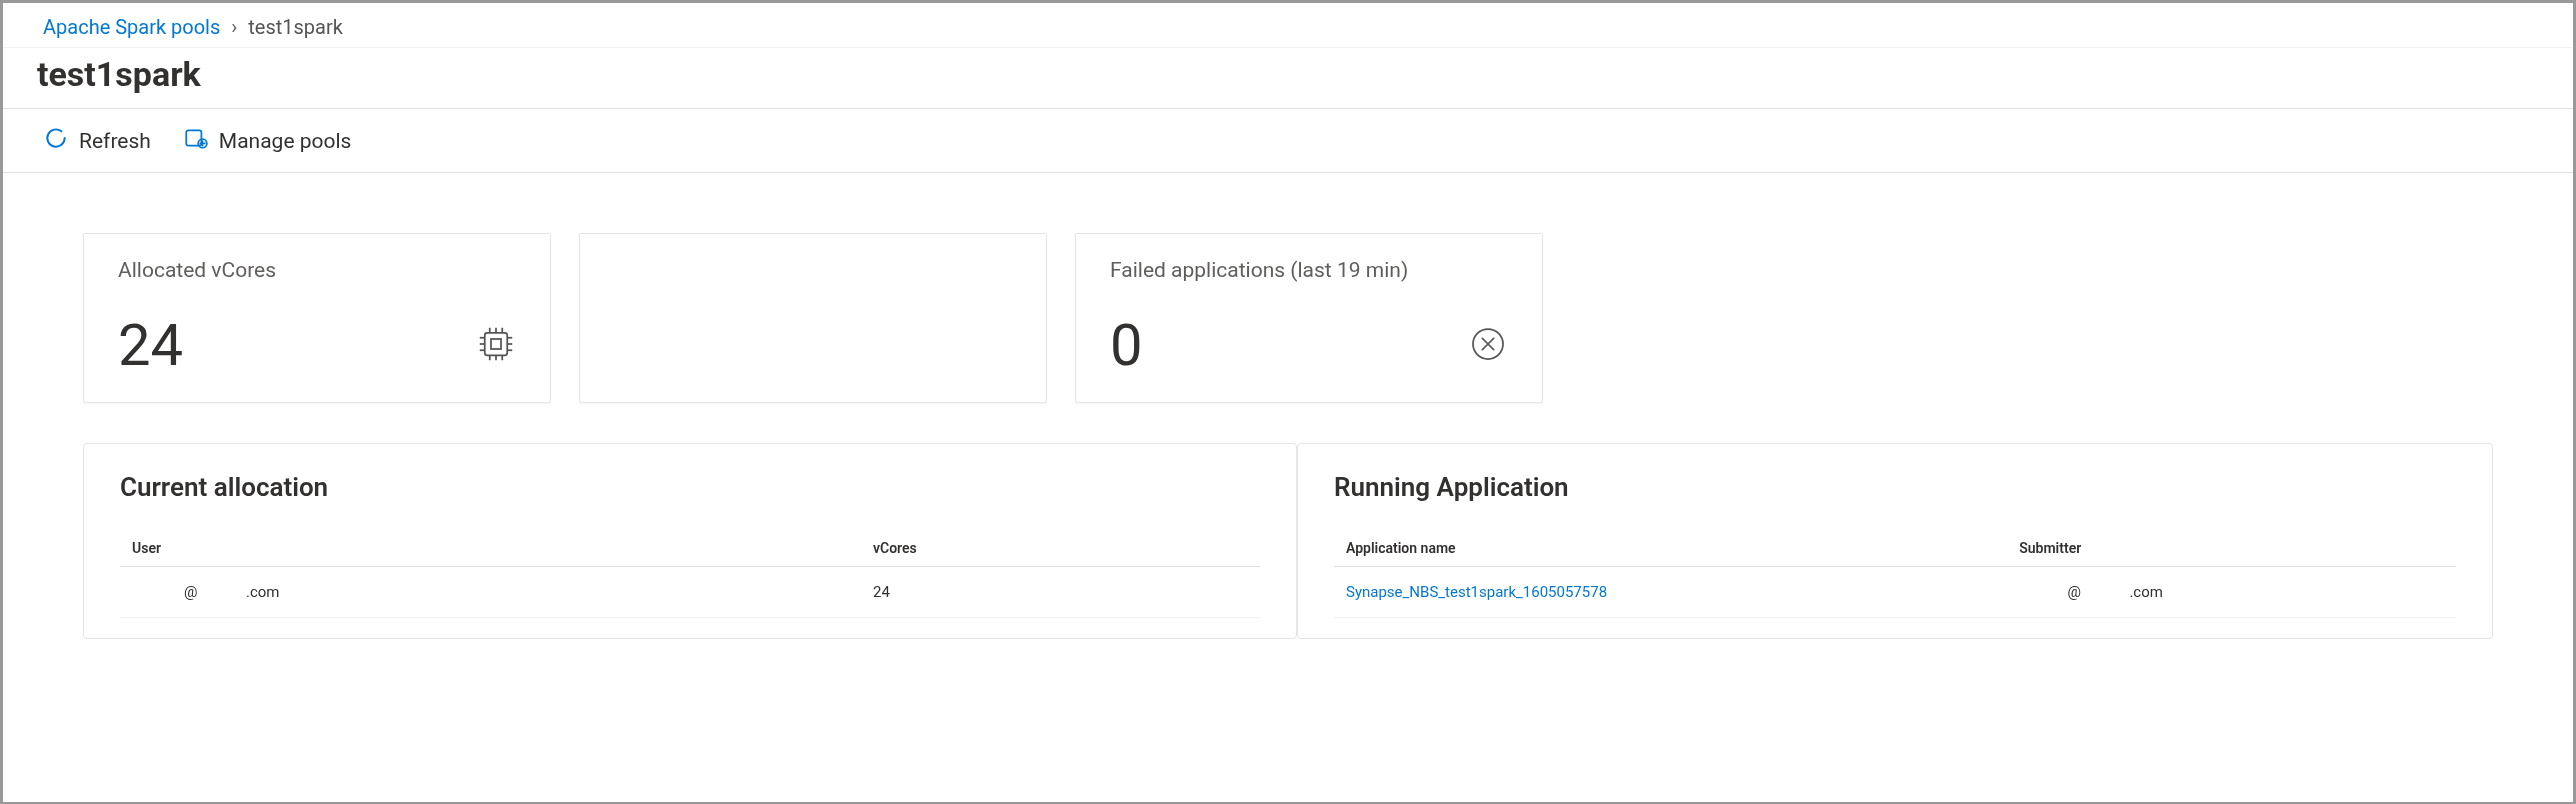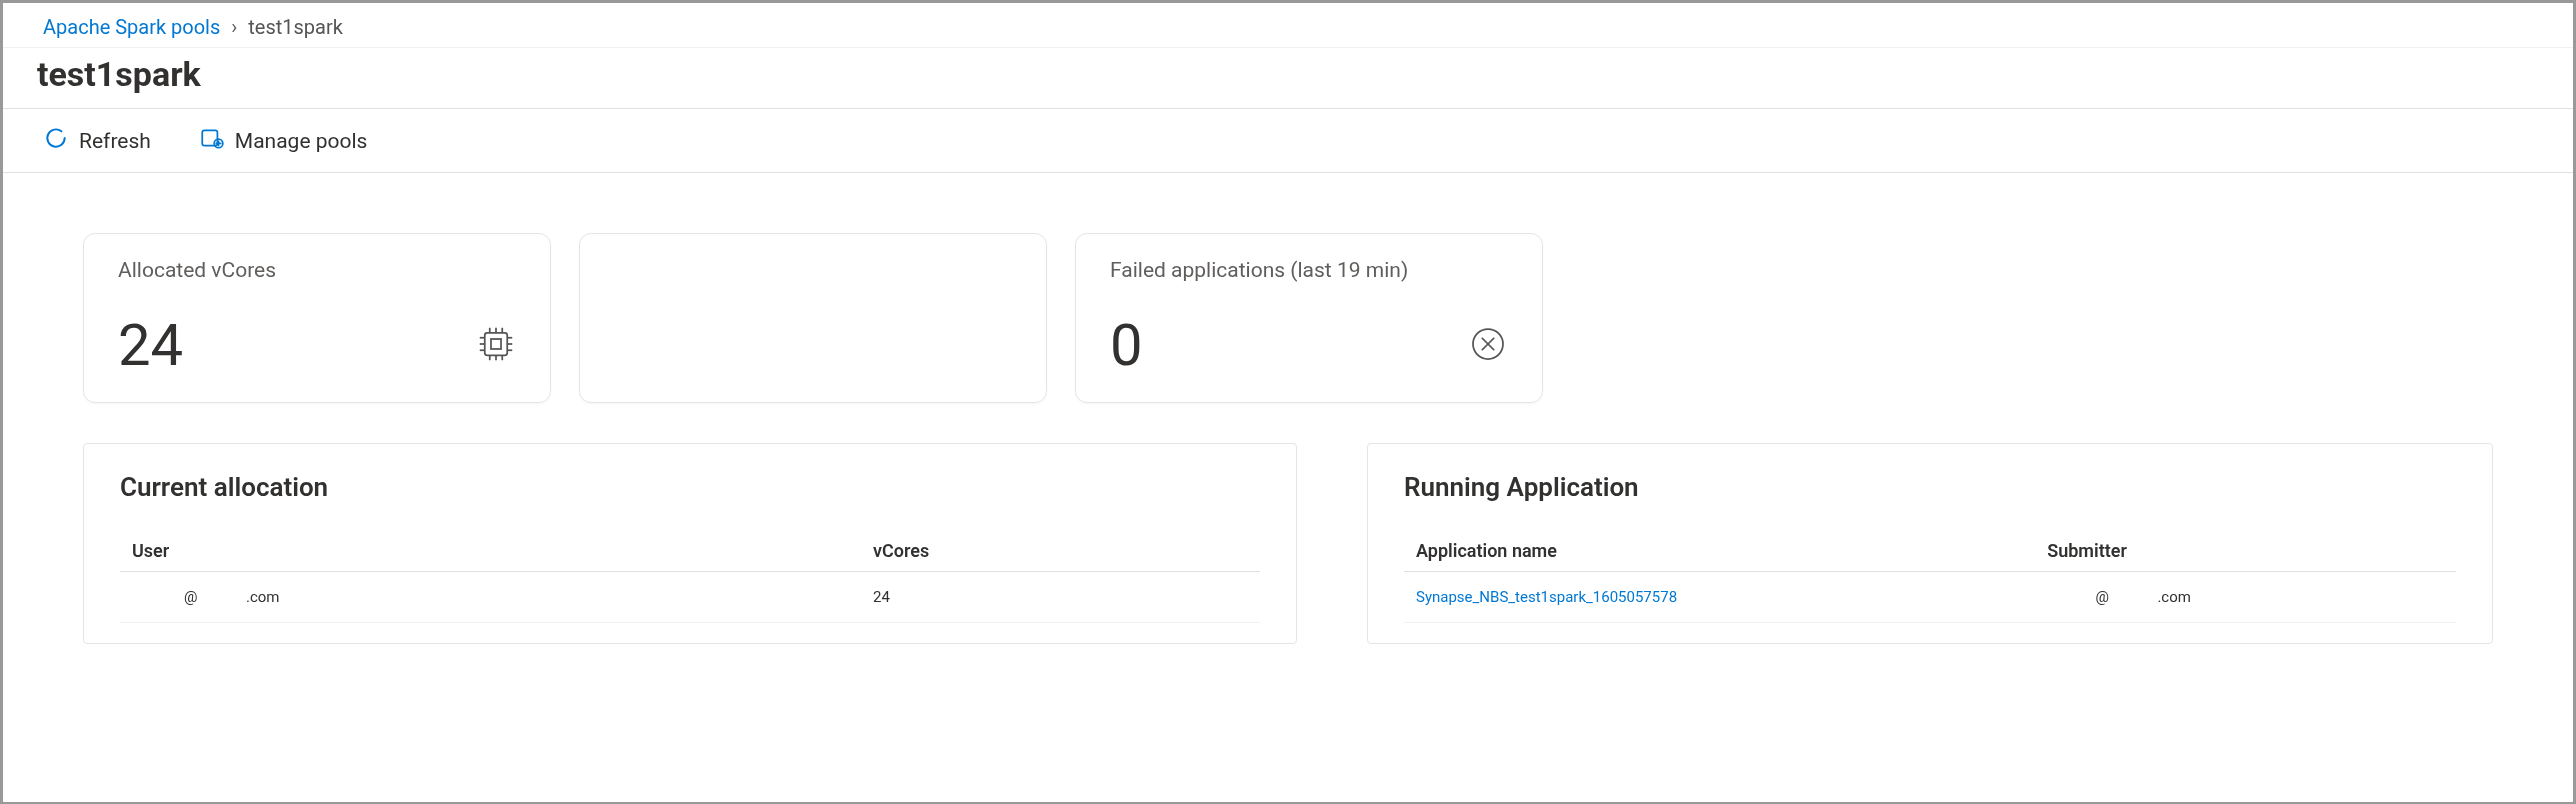--- a/index.html
+++ b/index.html
@@ -40,21 +40,21 @@
     padding: 6px 34px 14px;
     font-size: 34px;
     font-weight: 700;
     border-bottom: 1px solid var(--border);
   }
 
   
   .toolbar {
     display: flex;
     align-items: flex-start;
-    gap: 36px;
+    gap: 20px;
     padding: 12px 34px;
     border-bottom: 1px solid var(--border);
   }
   .tb-btn {
     display: inline-flex;
     align-items: center;
     gap: 10px;
     background: none;
     border: none;
     padding: 4px 6px;
@@ -67,21 +67,21 @@
 
   
   .cards-row {
     display: flex;
     gap: 28px;
     padding: 60px 80px 40px;
   }
   .metric-card {
     width: 468px;
     border: 1px solid var(--card-border);
-    border-radius: 12px;
+    border-radius: 2px;
     padding: 24px 34px 28px;
     box-shadow: 0 1px 2px rgba(0,0,0,0.04);
     position: relative;
   }
   .metric-card .label {
     font-size: 21px;
     color: var(--text-secondary);
     margin-bottom: 34px;
   }
   .metric-card .value-row {
@@ -92,21 +92,20 @@
   .metric-card .value {
     font-size: 58px;
     font-weight: 400;
     line-height: 1;
   }
   .metric-card .icon-wrap svg { width: 40px; height: 40px; stroke: #555; fill:none; stroke-width:1.4; }
 
   
   .panels-row {
     display: flex;
-    gap: 70px;
     padding: 0 80px 40px;
   }
   .panel {
     border: 1px solid var(--card-border);
     border-radius: 4px;
     padding: 28px 36px 20px;
     flex: 1;
   }
   .panel-left { flex: 0 0 1214px; }
   .panel-title {
@@ -114,21 +113,21 @@
     font-weight: 600;
     margin-bottom: 28px;
   }
   table {
     width: 100%;
     border-collapse: collapse;
   }
   thead th {
     text-align: left;
     font-weight: 600;
-    font-size: 18px;
+    font-size: 14px;
     padding: 10px 12px;
     border-bottom: 1px solid var(--border);
     color: var(--text-primary);
   }
   tbody td {
     padding: 16px 12px;
     font-size: 15px;
     border-bottom: 1px solid #f3f2f1;
     color: var(--text-primary);
   }

